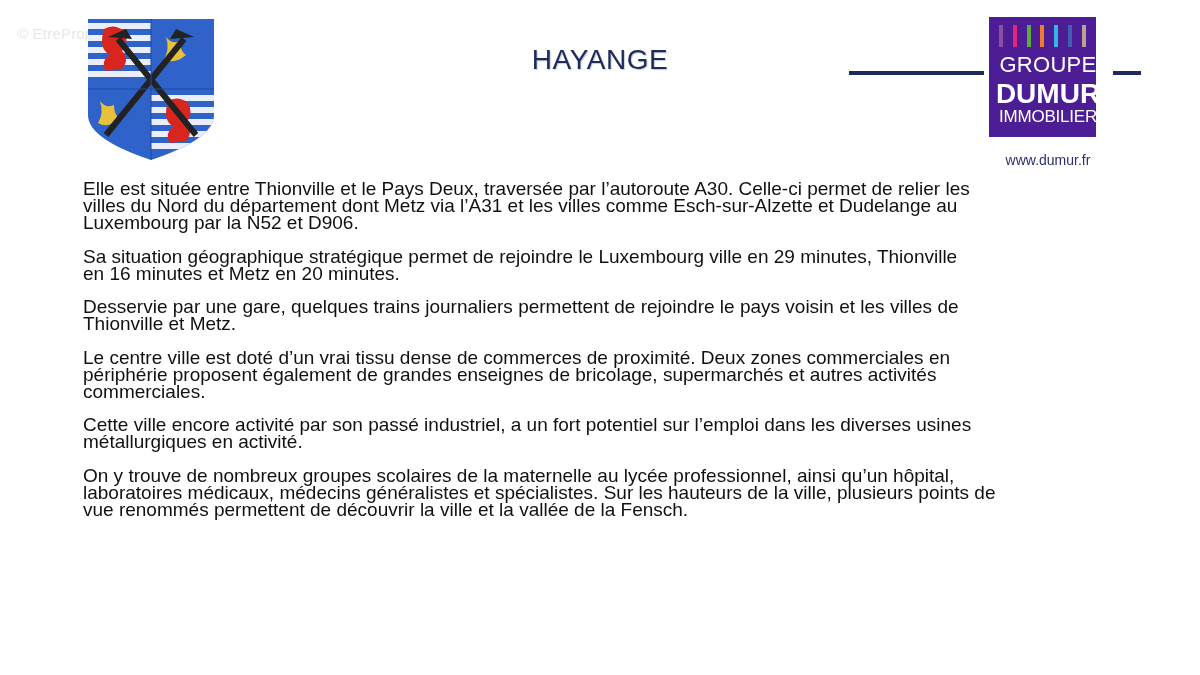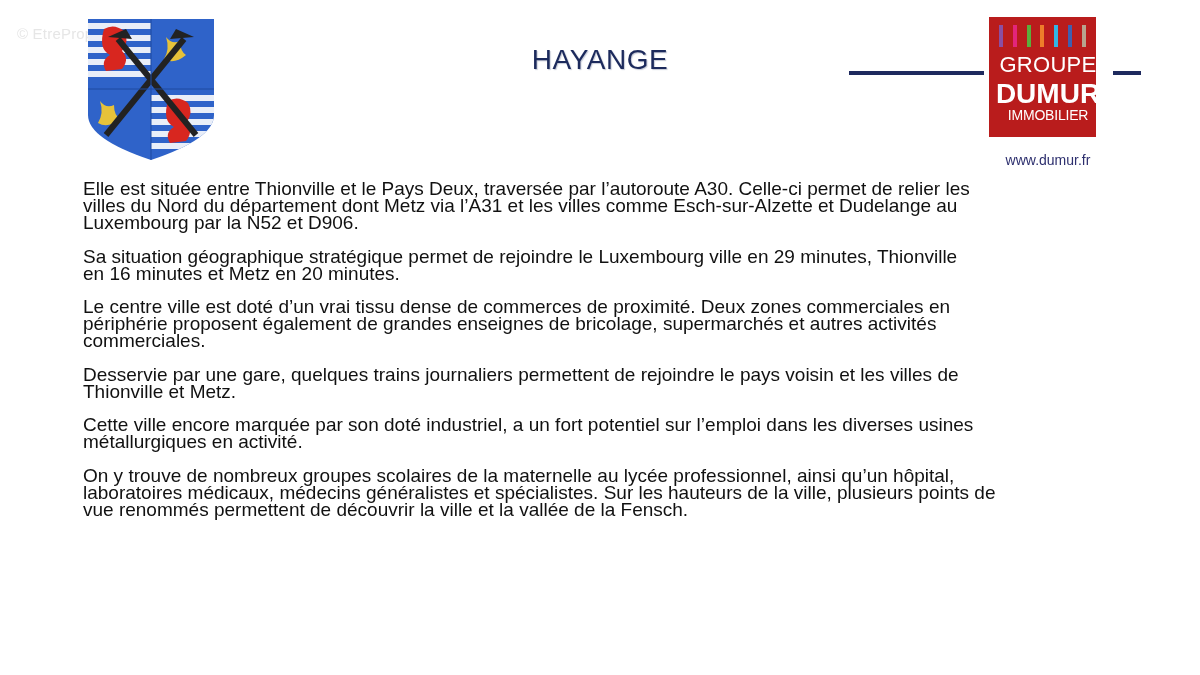--- a/index.html
+++ b/index.html
@@ -2,27 +2,27 @@
 <html><head>
   <meta charset="utf-8">
   <style>
     html, body { margin: 0; padding: 0; background: #ffffff; }
     body { width: 1200px; height: 675px; position: relative; overflow: hidden; font-family: "Liberation Sans", "DejaVu Sans", sans-serif; color: #111111; }
     .watermark { position: absolute; left: 17px; top: 25px; font-size: 15px; color: #e6e6e6; letter-spacing: 0.2px; }
     .crest { position: absolute; left: 86px; top: 17px; width: 130px; height: 145px; }
     .title { position: absolute; left: 0; width: 1200px; top: 44px; text-align: center; font-size: 28px; color: #1c2a5c; letter-spacing: 0.5px; text-shadow: 1px 1px 1px rgba(28,42,92,0.25); }
     .rule-left { position: absolute; left: 849px; top: 71px; width: 135px; height: 4px; background: #1e2a5e; }
     .rule-right { position: absolute; left: 1113px; top: 71px; width: 28px; height: 4px; background: #1e2a5e; }
-    .logo { position: absolute; left: 989px; top: 17px; width: 107px; height: 120px; background: #b91c1c; }
+    .logo { position: absolute; left: 989px; top: 17px; width: 107px; height: 120px; background: #4c1d95; }
     .logo .bars { position: absolute; left: 10px; top: 8px; right: 10px; height: 22px; display: flex; justify-content: space-between; }
     .logo .bar { width: 4px; height: 22px; }
     .logo .l1, .logo .l2, .logo .l3 { position: absolute; left: 0; width: 118px; text-align: center; color: #ffffff; }
     .logo .l1 { top: 35px; font-size: 22px; letter-spacing: 0.3px; }
     .logo .l2 { top: 61px; font-size: 28px; font-weight: bold; }
-    .logo .l3 { top: 90px; font-size: 14px; letter-spacing: -0.2px; }
+    .logo .l3 { top: 90px; font-size: 17px; letter-spacing: -0.2px; }
     .url { position: absolute; left: 989px; width: 118px; top: 152px; text-align: center; font-size: 14px; color: #2d2f6e; }
     .body { position: absolute; left: 83px; top: 180px; width: 1060px; font-size: 19px; line-height: 17px; color: #111111; }
     .body p { margin: 0 0 16.5px 0; white-space: pre-line; }
   </style>
 </head>
 <body>
 
 <div class="watermark">© EtreProprio.com</div>
 
 <svg class="crest" viewBox="0 0 130 145">
@@ -78,23 +78,23 @@
   <div class="l3">IMMOBILIER</div>
 </div>
 <div class="url">www.dumur.fr</div>
 
 <div class="body">
   <p>Elle est située entre Thionville et le Pays Deux, traversée par l’autoroute A30. Celle-ci permet de relier les
 villes du Nord du département dont Metz via l’A31 et les villes comme Esch-sur-Alzette et Dudelange au
 Luxembourg par la N52 et D906.</p>
   <p>Sa situation géographique stratégique permet de rejoindre le Luxembourg ville en 29 minutes, Thionville
 en 16 minutes et Metz en 20 minutes.</p>
+  <p>Desservie par une gare, quelques trains journaliers permettent de rejoindre le pays voisin et les villes de
+Thionville et Metz.</p>
   <p>Le centre ville est doté d’un vrai tissu dense de commerces de proximité. Deux zones commerciales en
 périphérie proposent également de grandes enseignes de bricolage, supermarchés et autres activités
 commerciales.</p>
-  <p>Desservie par une gare, quelques trains journaliers permettent de rejoindre le pays voisin et les villes de
-Thionville et Metz.</p>
-  <p>Cette ville encore marquée par son doté industriel, a un fort potentiel sur l’emploi dans les diverses usines
+  <p>Cette ville encore activité par son passé industriel, a un fort potentiel sur l’emploi dans les diverses usines
 métallurgiques en activité.</p>
   <p>On y trouve de nombreux groupes scolaires de la maternelle au lycée professionnel, ainsi qu’un hôpital,
 laboratoires médicaux, médecins généralistes et spécialistes. Sur les hauteurs de la ville, plusieurs points de
 vue renommés permettent de découvrir la ville et la vallée de la Fensch.</p>
 </div>
 
 </body></html>

